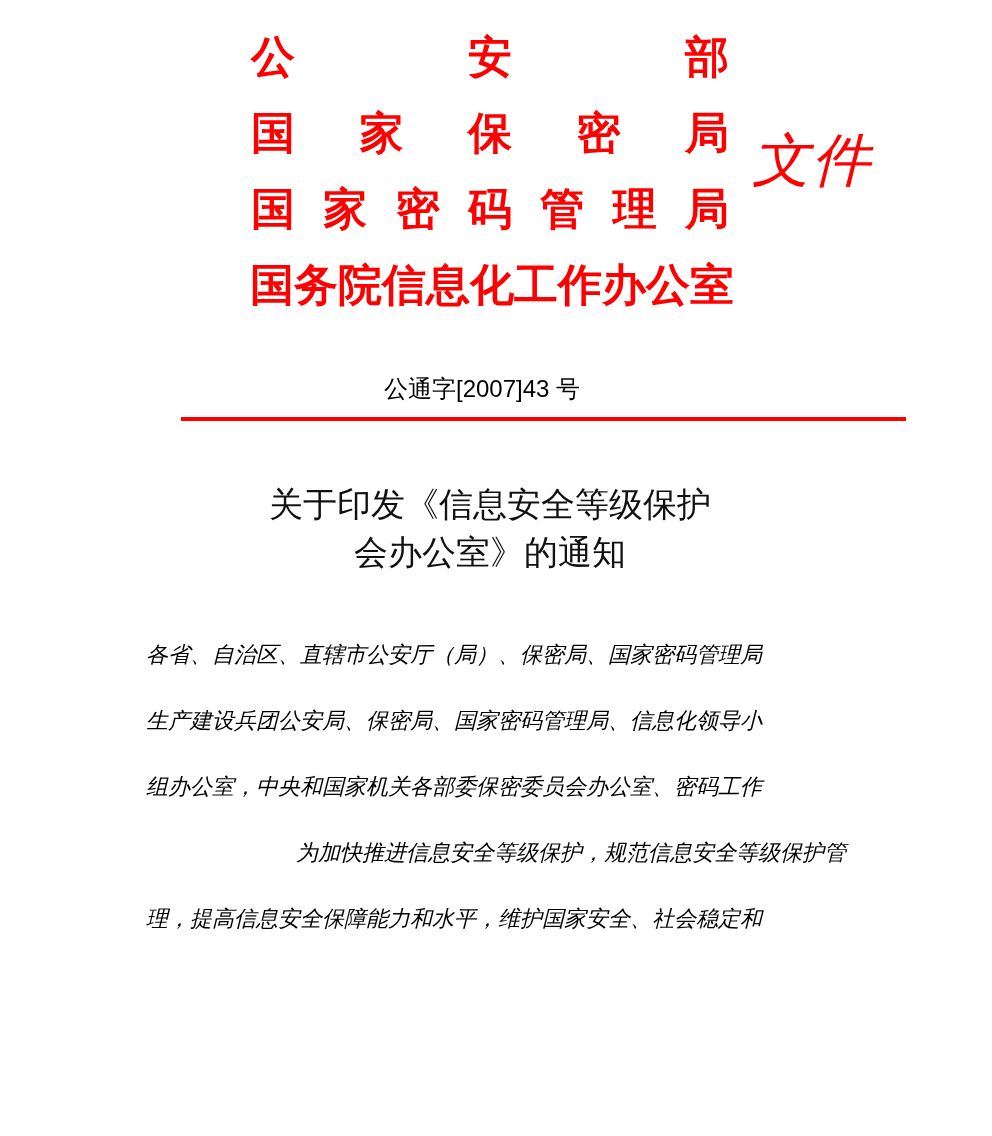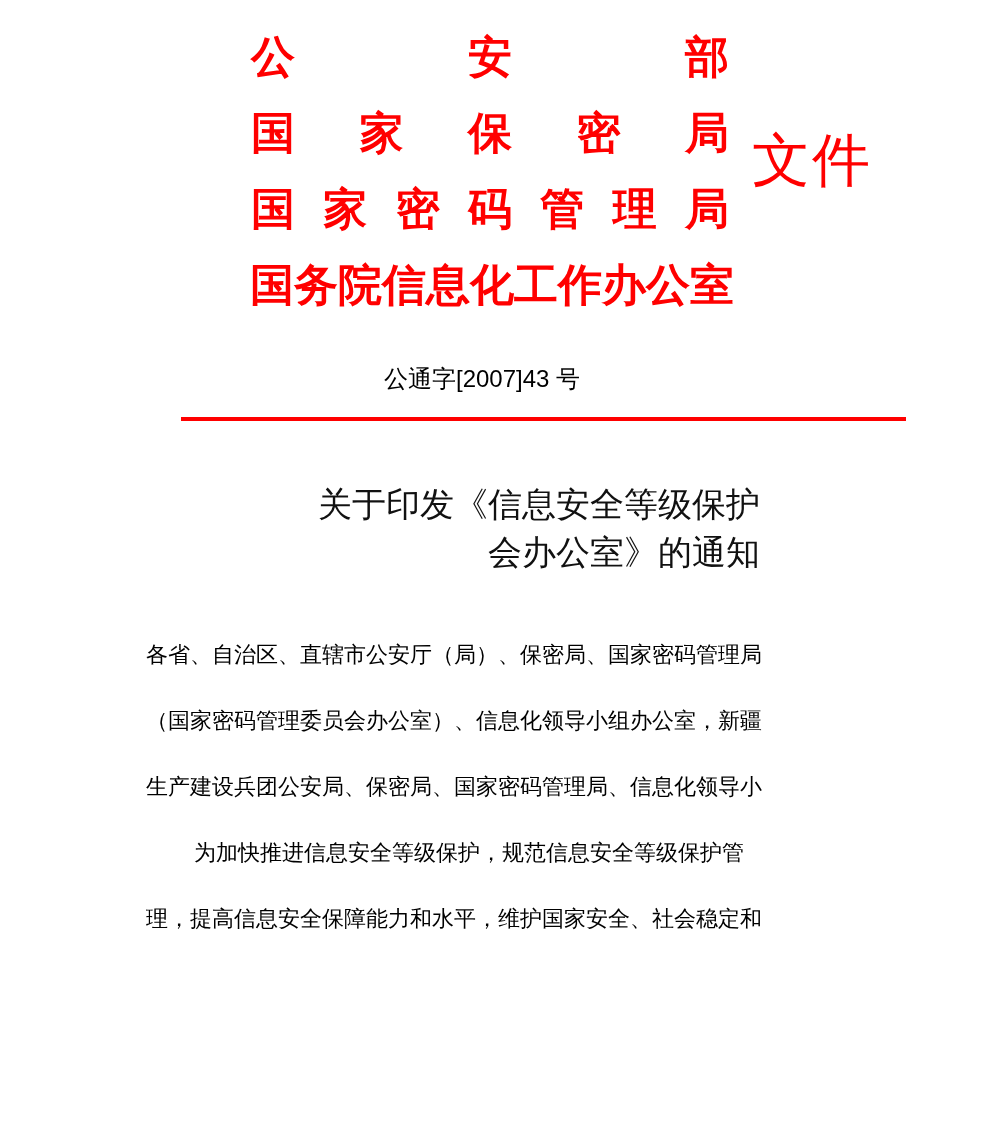--- a/index.html
+++ b/index.html
@@ -42,66 +42,69 @@
     .issuer-row.r4 span { width: 47.5px; }
     .wenjian {
       position: absolute;
       left: 752px;
       top: 128px;
       color: #ff0000;
       font-size: 58px;
       line-height: 64px;
       font-family: "DejaVu Sans", sans-serif;
       letter-spacing: 2px;
+      font-style: italic;
     }
     .doc-number {
       position: absolute;
       left: 384px;
-      top: 362px;
+      top: 372px;
       font-size: 24px;
       line-height: 34px;
       color: #000;
       font-family: "Liberation Sans", "DejaVu Sans", sans-serif;
     }
     .red-rule {
       position: absolute;
       left: 181px;
       top: 417px;
       width: 725px;
       height: 4px;
       background: #ff0000;
     }
     .doc-title {
       position: absolute;
       left: 220px;
       top: 480px;
       width: 540px;
-      text-align: right;
+      text-align: center;
       font-family: "DejaVu Serif", "Liberation Serif", serif;
       font-size: 34px;
       line-height: 48px;
       color: #111;
     }
     .body-text {
       position: absolute;
       left: 146px;
       top: 622px;
       width: 700px;
       font-size: 22px;
       line-height: 66px;
       color: #000;
       font-family: "DejaVu Sans", "Liberation Sans", sans-serif;
     }
     .body-text .line {
       display: block;
       white-space: nowrap;
       height: 66px;
+      font-style: italic;
     }
     .body-text .indent {
       padding-left: 48px;
+      text-align: right;
     }
   </style>
 </head>
 <body>
 
 <div class="header-block">
   <div class="issuer-row r1">
     <span>公</span>
     <span>安</span>
     <span>部</span>
@@ -143,17 +146,17 @@
 
 <div class="red-rule"></div>
 
 <div class="doc-title">
   <div>关于印发《信息安全等级保护</div>
   <div>会办公室》的通知</div>
 </div>
 
 <div class="body-text">
   <span class="line">各省、自治区、直辖市公安厅（局）、保密局、国家密码管理局</span>
-  <span class="line">（国家密码管理委员会办公室）、信息化领导小组办公室，新疆</span>
   <span class="line">生产建设兵团公安局、保密局、国家密码管理局、信息化领导小</span>
+  <span class="line">组办公室，中央和国家机关各部委保密委员会办公室、密码工作</span>
   <span class="line indent">为加快推进信息安全等级保护，规范信息安全等级保护管</span>
   <span class="line">理，提高信息安全保障能力和水平，维护国家安全、社会稳定和</span>
 </div>
 
 </body></html>

